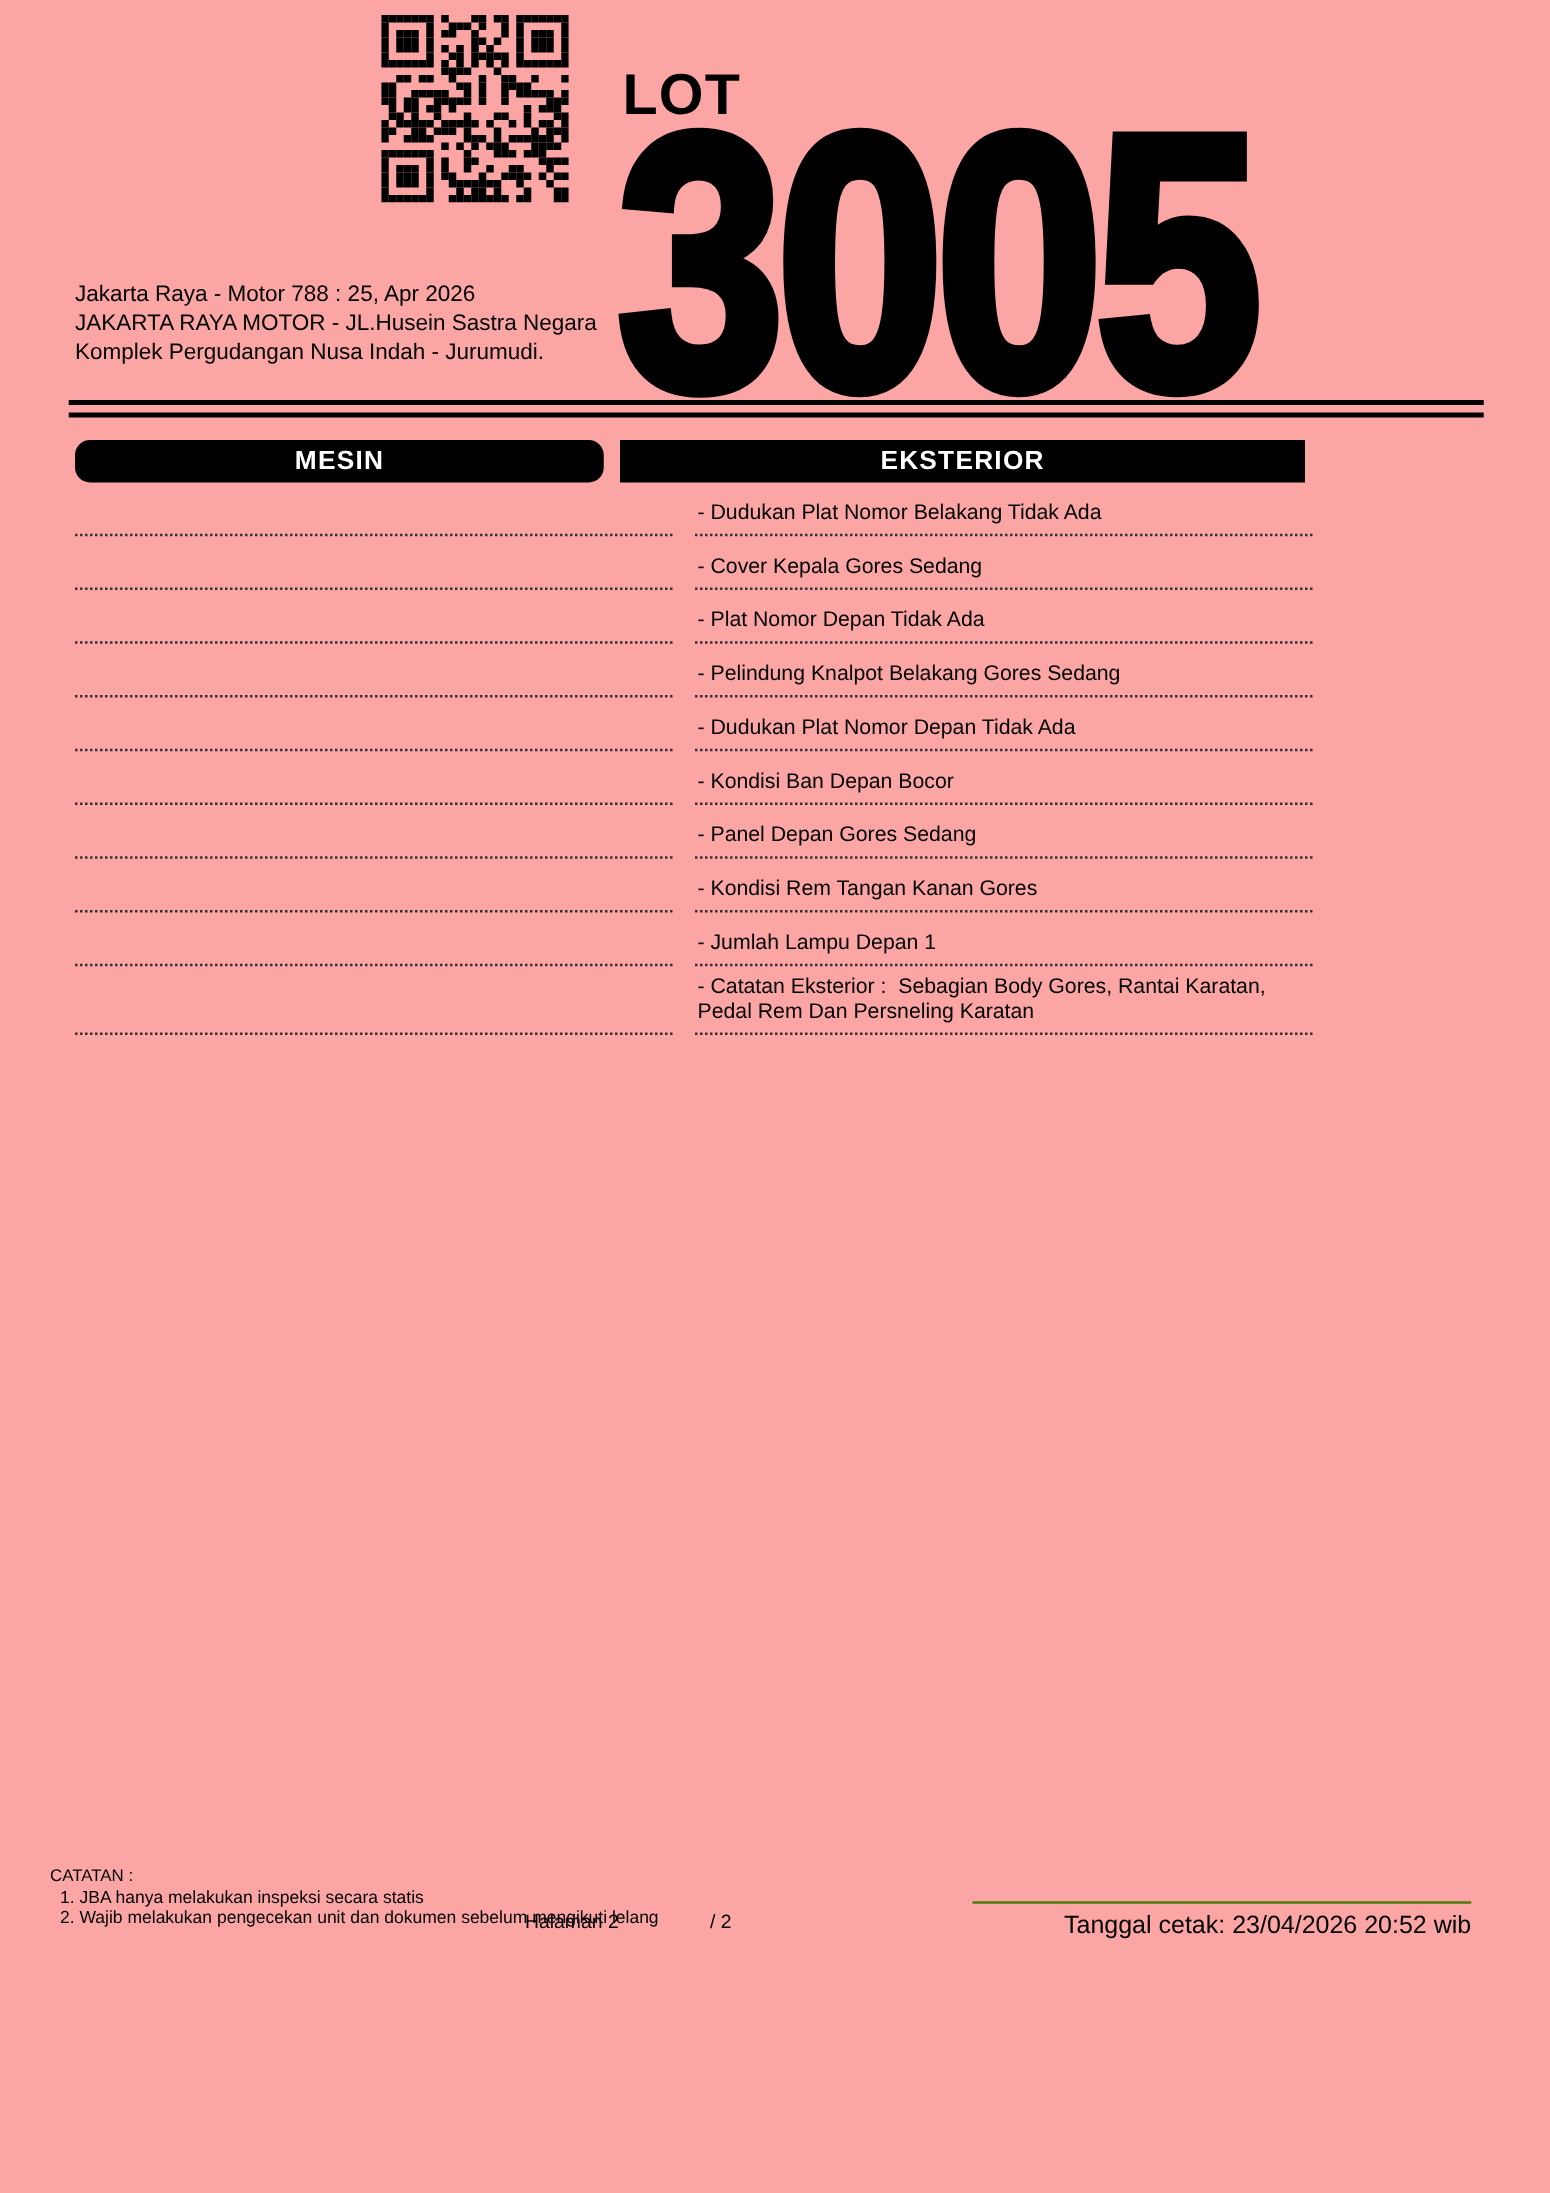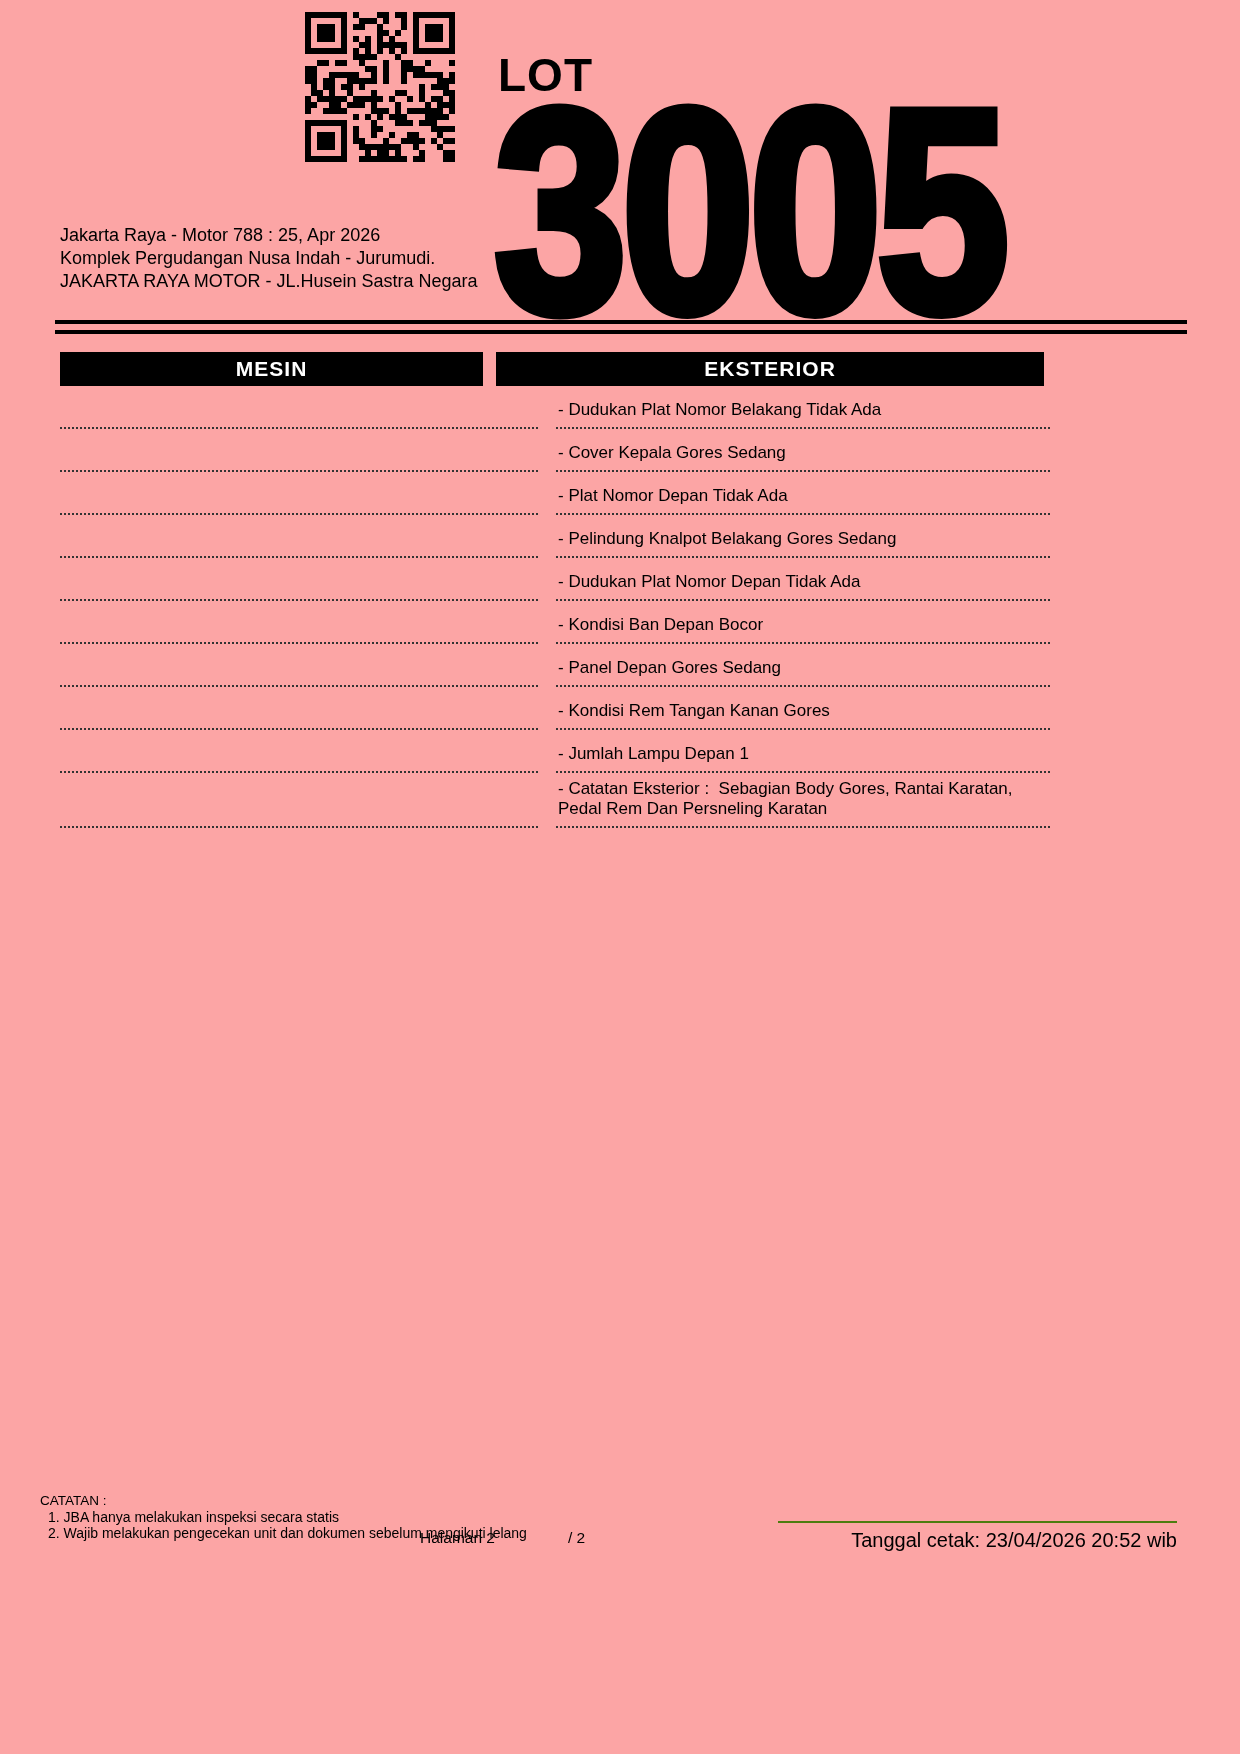--- a/index.html
+++ b/index.html
@@ -36,21 +36,21 @@
   }
   .col-headers{
     position:absolute;left:60px;top:352px;width:984px;
     display:flex;gap:13px;
   }
   .col-header{
     height:34px;background:#000;color:#fff;
     font-size:21px;font-weight:bold;letter-spacing:1px;
     display:flex;align-items:center;justify-content:center;
   }
-  .col-header.mesin{width:431px;}
+  .col-header.mesin{width:431px;border-radius:12px;}
   .col-header.eksterior{width:558px;}
   .rows{position:absolute;left:60px;top:386px;width:990px;}
   .row{display:flex;gap:18px;}
   .cell{border-bottom:2px dotted #333;box-sizing:border-box;}
   .cell.left{width:478px;}
   .cell.right{
     width:494px;
     font-size:17px;line-height:20px;
     padding:14px 2px 7px 2px;
     white-space:pre-wrap;
@@ -394,22 +394,22 @@
         <rect x="114" y="144" width="6" height="6"></rect>
         <rect x="138" y="144" width="6" height="6"></rect>
         <rect x="144" y="144" width="6" height="6"></rect>
       </svg></div>
 
   <div class="lot-label">LOT</div>
   <div class="lot-number">3005</div>
 
   <div class="address">
     <div>Jakarta Raya - Motor 788 : 25, Apr 2026</div>
+    <div>JAKARTA RAYA MOTOR - JL.Husein Sastra Negara</div>
     <div>Komplek Pergudangan Nusa Indah - Jurumudi.</div>
-    <div>JAKARTA RAYA MOTOR - JL.Husein Sastra Negara</div>
   </div>
 
   <div class="divider"></div>
 
   <div class="col-headers">
     <div class="col-header mesin">MESIN</div>
     <div class="col-header eksterior">EKSTERIOR</div>
   </div>
 
   <div class="rows">

